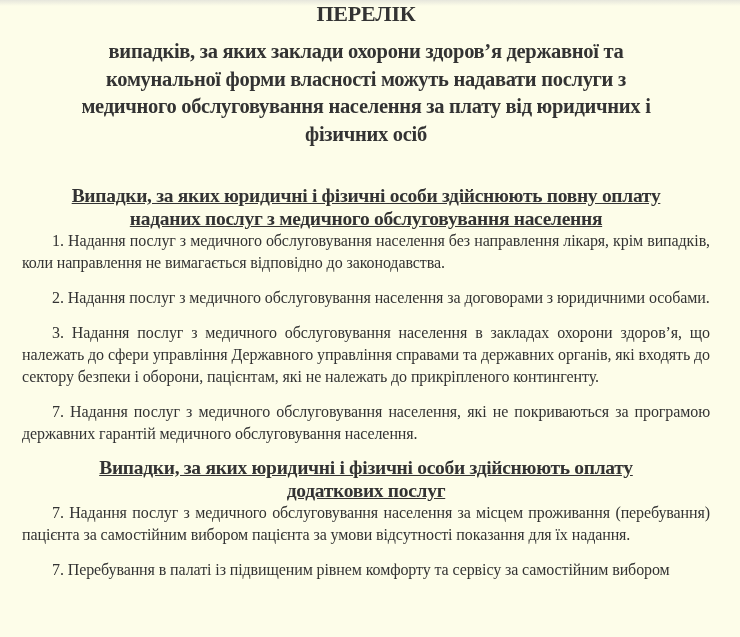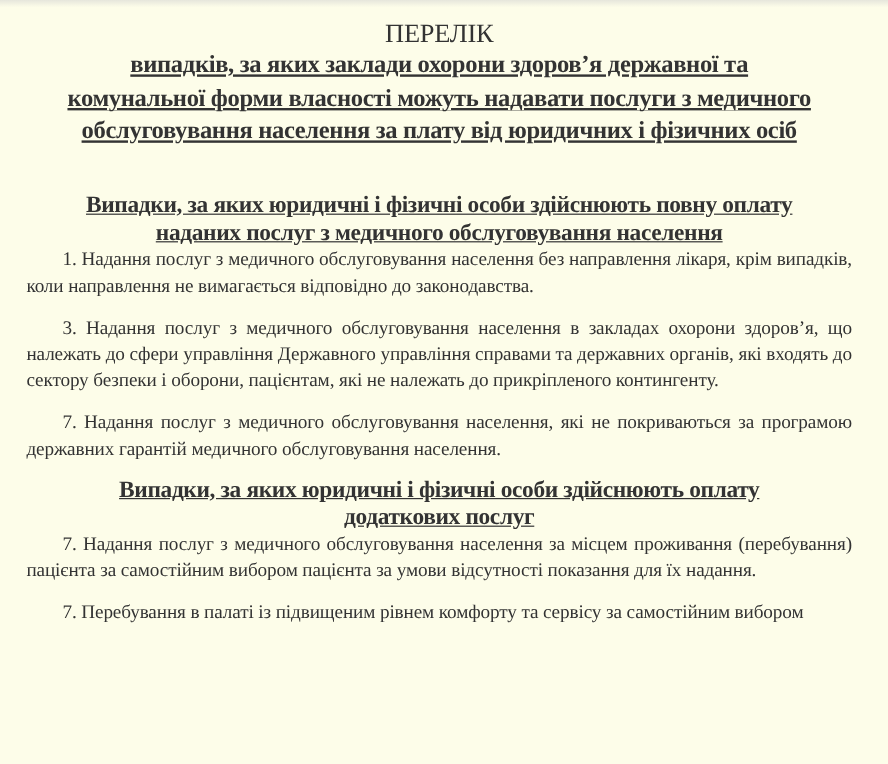--- a/index.html
+++ b/index.html
@@ -22,36 +22,35 @@
       background: linear-gradient(#e6e6dc, rgba(253,253,233,0));
     }
     .page {
       position: absolute;
       left: 22px;
       top: 0;
       width: 688px;
     }
     .doc-title {
       text-align: center;
-      font-weight: normal;
+      font-weight: bold;
       margin: 0;
       font-size: 22px;
       line-height: 24px;
-      padding-top: 16px;
+      padding-top: 2px;
       letter-spacing: -0.2px;
     }
     .doc-subtitle {
       text-align: center;
       font-weight: bold;
-      margin: 1px;
+      margin: 12px;
       font-size: 20.5px;
       line-height: 27.5px;
       padding: 0 30px;
       letter-spacing: -0.3px;
-      text-decoration: underline;
     }
     .section-heading {
       text-align: center;
       font-weight: bold;
       font-size: 19.5px;
       line-height: 23px;
       margin: 0;
       padding: 0 40px;
       letter-spacing: -0.3px;
       text-decoration: underline;
@@ -73,19 +72,20 @@
 <body>
 
 <div class="top-shadow"></div>
 
 <div class="page">
   <h1 class="doc-title">ПЕРЕЛІК</h1>
   <p class="doc-subtitle">випадків, за яких заклади охорони здоров’я державної та комунальної форми власності можуть надавати послуги з медичного обслуговування населення за плату від юридичних і фізичних осіб</p>
 
   <h2 class="section-heading sh1">Випадки, за яких юридичні і фізичні особи здійснюють повну оплату наданих послуг з медичного обслуговування населення</h2>
   <p class="para p1">1. Надання послуг з медичного обслуговування населення без направлення лікаря, крім випадків, коли направлення не вимагається відповідно до законодавства.</p>
+  <p class="para pn">2. Надання послуг з медичного обслуговування населення за договорами з юридичними особами.</p>
   <p class="para pn">3. Надання послуг з медичного обслуговування населення в закладах охорони здоров’я, що належать до сфери управління Державного управління справами та державних органів, які входять до сектору безпеки і оборони, пацієнтам, які не належать до прикріпленого контингенту.</p>
   <p class="para pn">7. Надання послуг з медичного обслуговування населення, які не покриваються за програмою державних гарантій медичного обслуговування населення.</p>
 
   <h2 class="section-heading sh2">Випадки, за яких юридичні і фізичні особи здійснюють оплату додаткових послуг</h2>
   <p class="para p1">7. Надання послуг з медичного обслуговування населення за місцем проживання (перебування) пацієнта за самостійним вибором пацієнта за умови відсутності показання для їх надання.</p>
   <p class="para pn">7. Перебування в палаті із підвищеним рівнем комфорту та сервісу за самостійним вибором</p>
 </div>
 
 </body></html>

